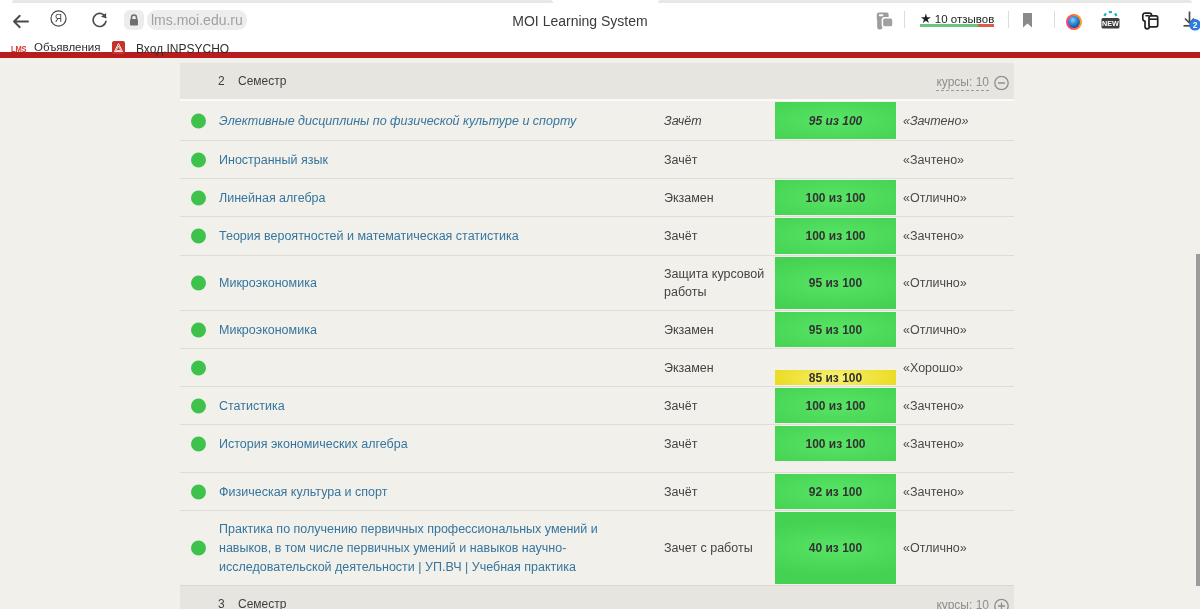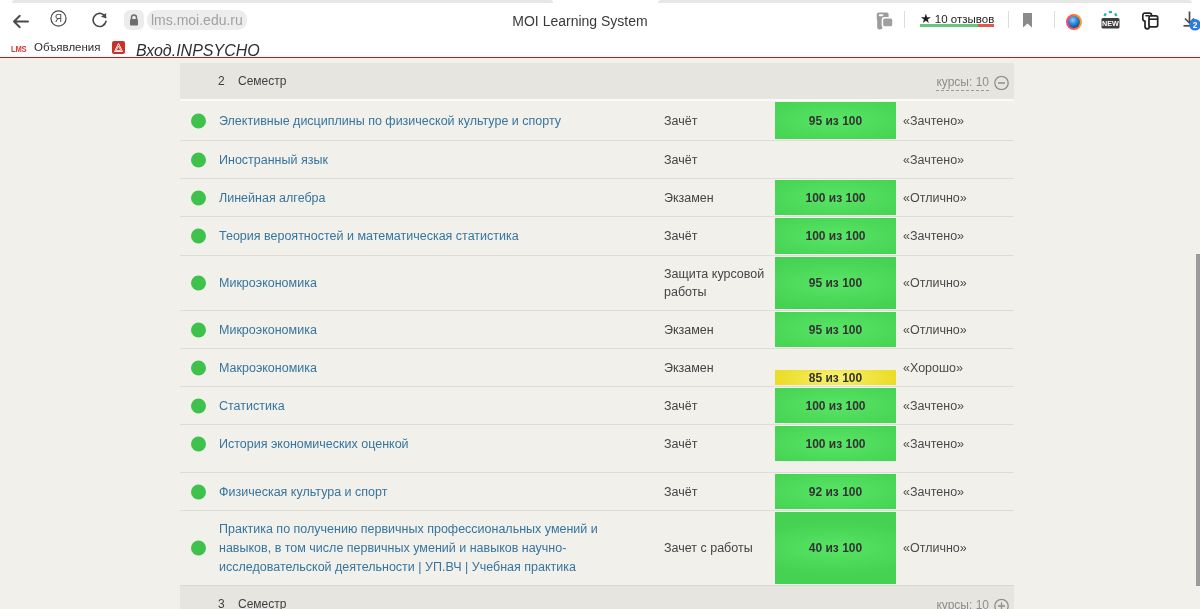--- a/index.html
+++ b/index.html
@@ -15,35 +15,35 @@
 #toolbar { position:absolute; left:0; top:3px; width:1200px; height:35px; background:#fff; }
 .tbicon { position:absolute; }
 #urlpill1 { position:absolute; left:124px; top:6.5px; width:20px; height:20px; background:#ececec; border-radius:6px; }
 #urlpill2 { position:absolute; left:147px; top:6.5px; width:100px; height:20px; background:#ededed; border-radius:9px; color:#a2a1a0; font-size:14px; line-height:20px; padding-left:4px; }
 #title { position:absolute; left:440px; top:9.5px; width:280px; text-align:center; font-size:14px; color:#3a3a3a; }
 .vdiv { position:absolute; top:8px; width:1px; height:16.5px; background:#dcdcdc; }
 #rating { position:absolute; left:920px; top:8px; font-size:11.5px; color:#1e1e1e; }
 #ratingbar { position:absolute; left:920px; top:21px; width:73.5px; height:2.8px; background:linear-gradient(to right, #68c47e 0 58px, #e2574b 58px); }
 
 
-#bookmarks { position:absolute; left:0; top:38px; width:1200px; height:20px; background:#fff; border-bottom:1px solid #b91c1c; box-sizing:border-box; }
+#bookmarks { position:absolute; left:0; top:38px; width:1200px; height:20px; background:#fff; border-bottom:6px solid #b91c1c; box-sizing:border-box; }
 #lmslogo { position:absolute; left:11px; top:5px; font-size:9.5px; font-weight:bold; color:#d43b31; letter-spacing:-0.3px; transform:scaleX(0.8); transform-origin:left; }
 #bm1 { position:absolute; left:34px; top:3px; font-size:11.5px; color:#2e2e2e; }
-#bm2 { position:absolute; left:136px; top:4px; font-size:16px; color:#2e2e2e;font-style:italic; }
+#bm2 { position:absolute; left:136px; top:4px; font-size:12px; color:#2e2e2e; }
 
 
 #content { position:absolute; left:0; top:58px; width:1200px; height:551px; background:#f1f0eb; }
 #table { position:absolute; left:180px; top:5px; width:834px; }
 .hdr { position:relative; width:834px; background:#e6e5e0; }
 .hdr .num { position:absolute; left:38px; font-size:12px; color:#3f3f3f; }
 .hdr .sem { position:absolute; left:58px; font-size:12px; color:#3f3f3f; }
 .kursy { position:absolute; right:25px; font-size:12px; color:#8f8f8e; border-bottom:1px dashed #9a9a99; padding-bottom:1px; }
 .circbtn { position:absolute; right:5px; }
 .row { position:relative; width:834px; border-top:1px solid #dedcd7; }
-.row.first { border-top:none; }
+.row.first { border-top:none;font-style:italic; }
 .dot { position:absolute; left:11px; width:15px; height:15px; border-radius:50%; background:#3fc24c; }
 .cname { position:absolute; left:39px; right:250px; font-size:12.5px; color:#36759e; line-height:19px; }
 .exam { position:absolute; left:484px; width:108px; font-size:12.5px; color:#444; line-height:18px; }
 .badge { position:absolute; left:595px; top:1px; bottom:1px; width:121px; text-align:center; font-size:12px; font-weight:bold; color:#333; }
 .badge span { position:absolute; left:0; right:0; top:50%; transform:translateY(-50%); }
 .badge.green { background:radial-gradient(ellipse 92px 27px at center, #58e464 0%, #4cd959 60%, #45d253 100%); }
 .badge.gray { background:radial-gradient(ellipse 78px 25px at center, #ffffff 0%, #efefef 50%, #c3c3c3 100%); }
 .badge.yellow { background:radial-gradient(ellipse 85px 26px at center, #f8f277 0%, #efe23a 50%, #e5d40e 100%);margin-top:20px; }
 .grade { position:absolute; left:723px; font-size:12.5px; color:#4a4a4a;text-align:center; }
 .vcenter { top:50%; transform:translateY(-50%); }
@@ -214,39 +214,38 @@
         <div class="dot vcenter"></div>
         <div class="cname vcenter">Микроэкономика</div>
         <div class="exam vcenter">Экзамен</div>
         <div class="badge green">
             <span>95 из 100</span>
           </div>
         <div class="grade vcenter">«Отлично»</div>
       </div>
       <div class="row" style="height:38px;">
         <div class="dot vcenter"></div>
-        <div class="cname vcenter">Макроэкономика</div>
         <div class="exam vcenter">Экзамен</div>
         <div class="badge yellow">
             <span>85 из 100</span>
           </div>
         <div class="grade vcenter">«Хорошо»</div>
       </div>
       <div class="row" style="height:38px;">
         <div class="dot vcenter"></div>
         <div class="cname vcenter">Статистика</div>
         <div class="exam vcenter">Зачёт</div>
         <div class="badge green">
             <span>100 из 100</span>
           </div>
         <div class="grade vcenter">«Зачтено»</div>
       </div>
       <div class="row" style="height:38px;">
         <div class="dot vcenter"></div>
-        <div class="cname vcenter">История экономических оценкой</div>
+        <div class="cname vcenter">История экономических алгебра</div>
         <div class="exam vcenter">Зачёт</div>
         <div class="badge green">
             <span>100 из 100</span>
           </div>
         <div class="grade vcenter">«Зачтено»</div>
       </div>
       <div class="row" style="height:38px;margin-top:10px;">
         <div class="dot vcenter"></div>
         <div class="cname vcenter">Физическая культура и спорт</div>
         <div class="exam vcenter">Зачёт</div>

